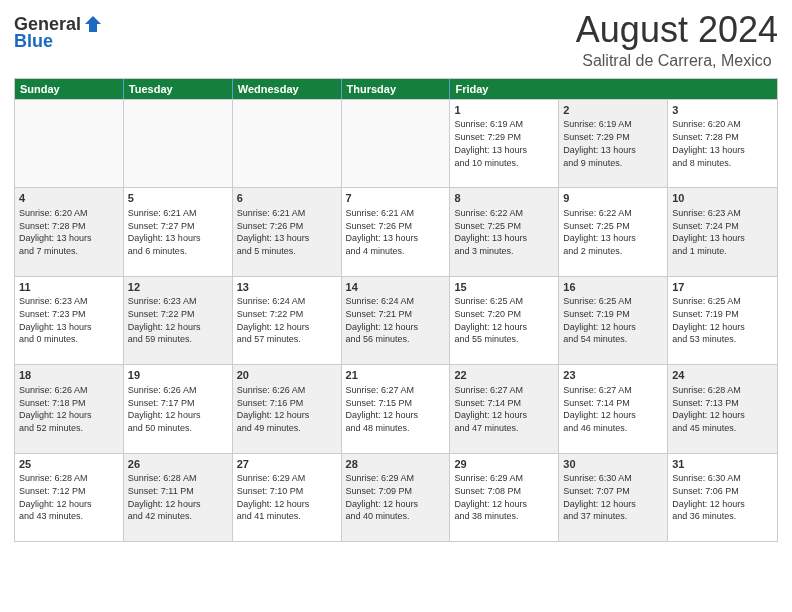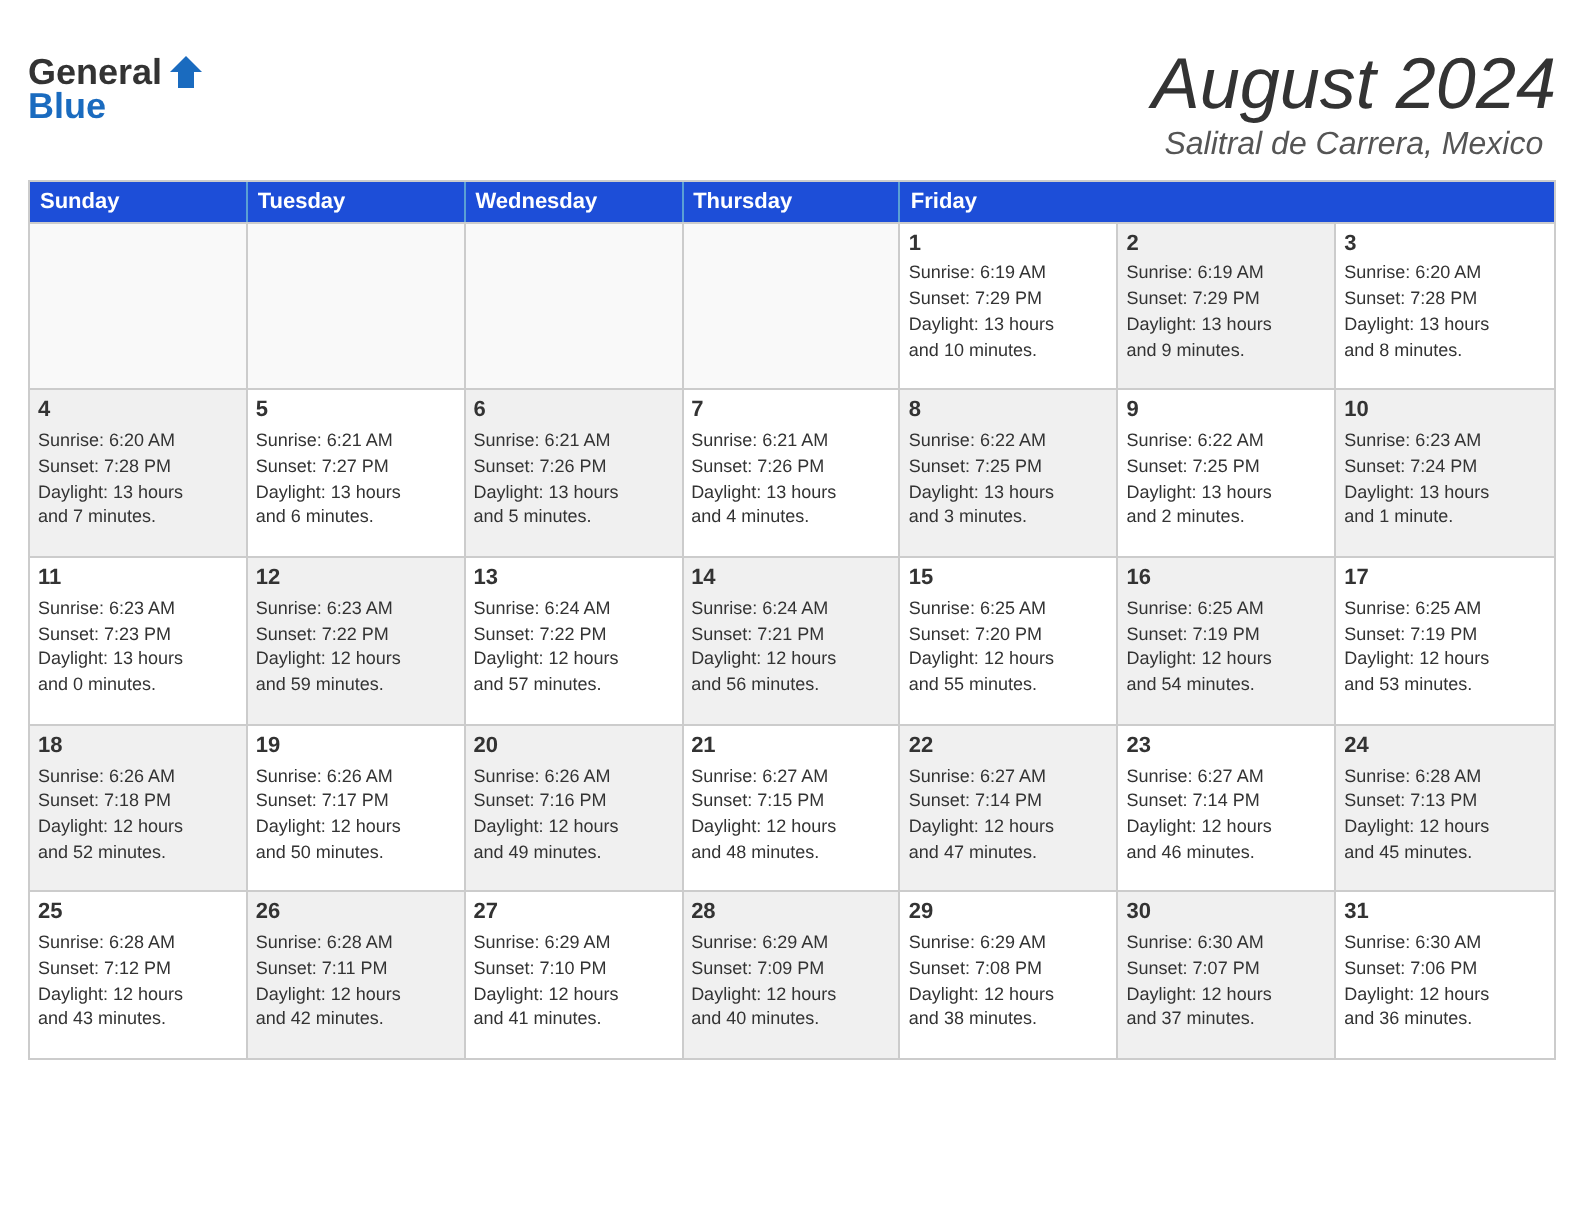--- a/index.html
+++ b/index.html
@@ -6,40 +6,39 @@
     body {
       font-family: Arial, sans-serif;
       background: #fff;
       width: 792px;
       height: 612px;
       overflow: hidden;
     }
     .page {
       width: 792px;
       height: 552px;
-      padding: 22px 14px;
+      padding: 10px 14px;
       display: flex;
       flex-direction: column;
     }
     .header {
       display: flex;
       justify-content: space-between;
       align-items: flex-start;
       margin-bottom: 8px;
     }
     .logo {
       display: flex;
       align-items: center;
       margin-top: 4px;
     }
     .logo-general { color: #333; }
     .logo-blue { color: #1a6bbf; }
     .title-block {
       text-align: right;
-      font-style: italic;
     }
     .month-title {
       font-size: 36px;
       font-weight: normal;
       color: #333;
       line-height: 1.1;
     }
     .location-title {
       font-size: 16px;
       color: #555;
@@ -48,21 +47,21 @@
     }
     .calendar {
       flex: 1;
       display: flex;
       flex-direction: column;
       border: 1px solid #ccc;
     }
     .cal-header {
       display: grid;
       grid-template-columns: repeat(7, 1fr);
-      background: #1d4ed8;
+      background: #15803d;
     }
     .cal-header-cell {
       color: #fff;
       font-size: 11px;
       font-weight: bold;
       padding: 4px 5px;
       border-right: 1px solid #5a9fd4;
     }
     .cal-header-cell:last-child { border-right: none; }
     .cal-body {

